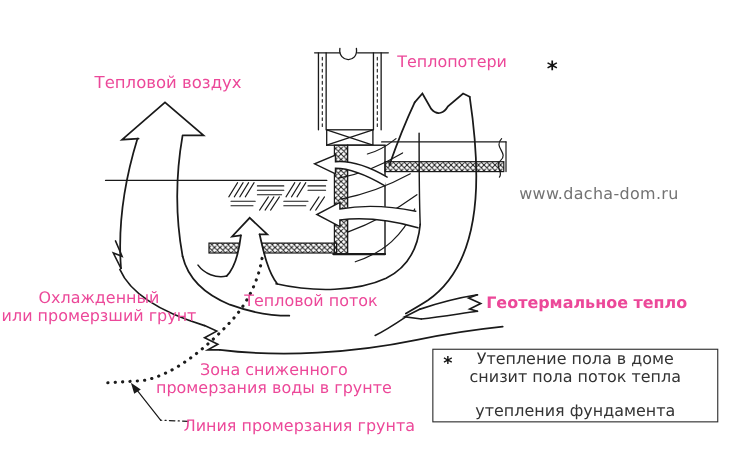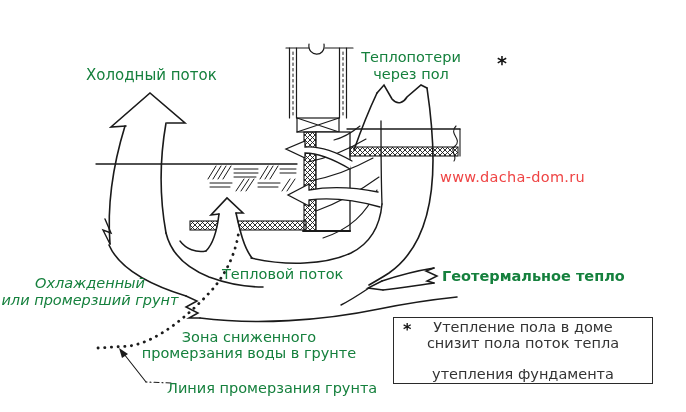--- a/index.html
+++ b/index.html
@@ -2,27 +2,27 @@
 <html lang="ru"><head>
 <meta charset="utf-8">
 <style>
   html,body{margin:0;padding:0;background:#fff;}
   #stage{
     position:relative;width:686px;height:412px;background:#ffffff;
     font-family:"DejaVu Sans","Liberation Sans",sans-serif;
     color:#3d3d3d;overflow:hidden;
   }
   #artwork{position:absolute;left:0;top:0;width:686px;height:412px;}
-  .lbl{position:absolute;font-size:14.5px;line-height:16.5px;color:#15803d;white-space:nowrap;}
+  .lbl{position:absolute;font-size:14.5px;line-height:16.5px;color:#ec4899;white-space:nowrap;}
   .lbl.center{text-align:center;white-space:normal;}
   #lbl-cold-air{left:86px;top:67px;font-size:15px;}
   #lbl-heat-loss{left:350px;top:49px;width:122px;}
   #lbl-asterisk-top{left:497px;top:55px;font-size:19px;font-weight:bold;color:#111;}
-  #lbl-watermark{left:440px;top:169px;color:#ef4444;letter-spacing:.3px;}
-  #lbl-cooled-ground{left:0px;top:275px;width:180px;font-style:italic;}
+  #lbl-watermark{left:472px;top:169px;color:#737373;letter-spacing:.3px;}
+  #lbl-cooled-ground{left:0px;top:263px;width:180px;}
   #lbl-heat-flow{left:222px;top:266px;}
   #lbl-geothermal{left:442px;top:268px;font-weight:bold;}
   #lbl-freeze-zone{left:140px;top:329px;width:218px;line-height:16px;}
   #lbl-frost-line{left:167px;top:380px;}
   #note-box{
     position:absolute;left:393px;top:317px;width:258px;height:63px;
     border:1.5px solid #2a2a2a;text-align:center;
     font-size:14.5px;line-height:15.5px;color:#333;padding-top:2px;
   }
   #note-box .marker{position:absolute;left:9px;top:4px;font-weight:bold;font-size:16px;color:#111;}
@@ -138,25 +138,24 @@
       <path d="M98,348 L130,346 C158,341 187,317 211,291 C228,272 237,249 239,229" stroke-width="2.8" stroke-dasharray="0.2 6.5" stroke="#1c1c1c"></path>
     </g>
 
     <g stroke-width="1.1">
       <path d="M171,383 L146,382" stroke-dasharray="5 3 1 3"></path>
       <path d="M146,382 L124,354"></path>
       <polygon points="119,348 128,354 122,358" fill="#1a1a1a" stroke="none"></polygon>
     </g>
   </svg>
 
-  <div class="lbl" id="lbl-cold-air">Холодный поток</div>
+  <div class="lbl" id="lbl-cold-air">Тепловой воздух</div>
 
   <div class="lbl center" id="lbl-heat-loss">
     <span>Теплопотери</span><br>
-    <span>через пол</span>
   </div>
 
   <div class="lbl" id="lbl-asterisk-top">*</div>
 
   <div class="lbl" id="lbl-watermark">www.dacha-dom.ru</div>
 
   <div class="lbl center" id="lbl-cooled-ground">
     <span>Охлажденный</span><br>
     <span>или промерзший грунт</span>
   </div>

